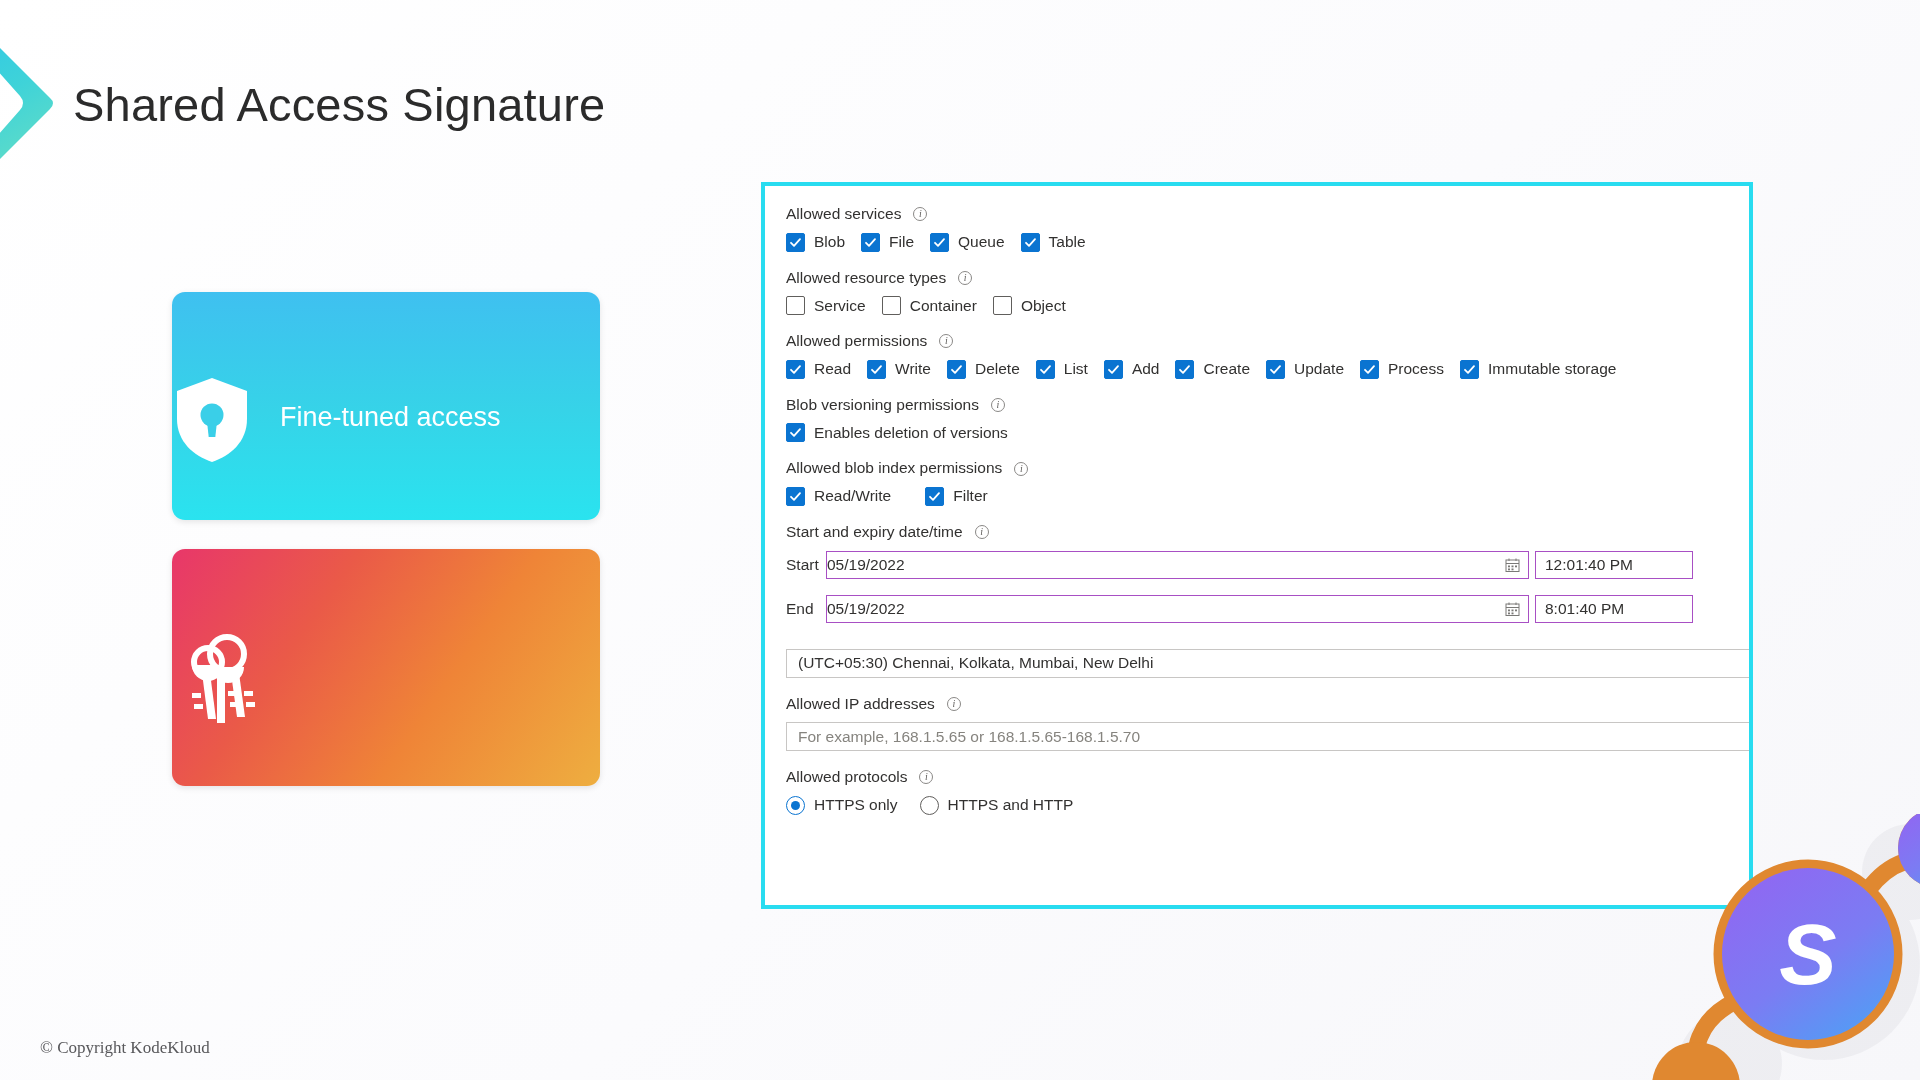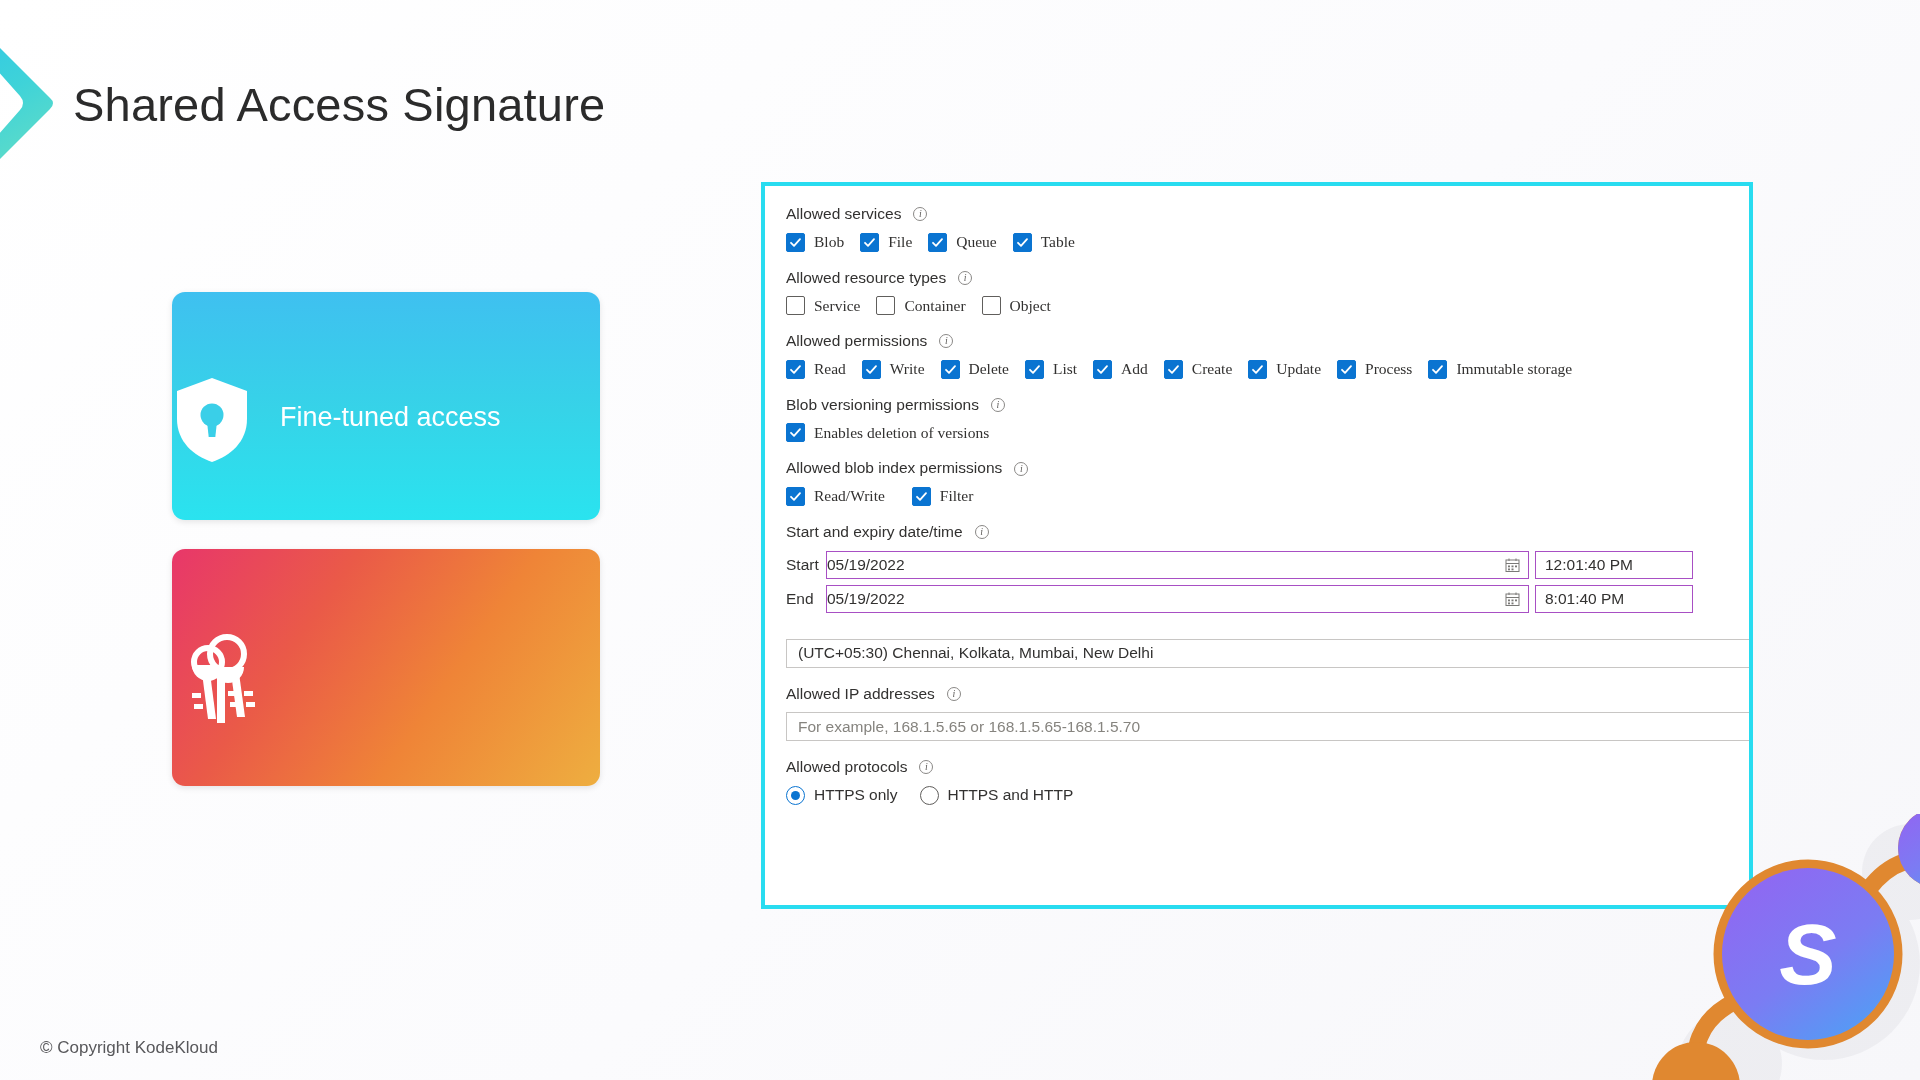--- a/index.html
+++ b/index.html
@@ -114,23 +114,22 @@
     display: flex;
     align-items: center;
     flex-wrap: nowrap;
     gap: 0;
   }
   .cb-item {
     display: flex;
     align-items: center;
     margin-right: 16px;
     white-space: nowrap;
-    font-family: Liberation Serif, serif;
-  }
-  .cb-item.wide { margin-right: 27px; justify-content: center; }
+  }
+  .cb-item.wide { margin-right: 34px; justify-content: center; }
   .cb-box {
     width: 19px; height: 19px;
     border-radius: 2px;
     border: 1px solid #605e5c;
     background: #ffffff;
     flex: 0 0 auto;
     display: inline-flex;
     align-items: center;
     justify-content: center;
   }
@@ -143,21 +142,21 @@
   .cb-text {
     margin-left: 9px;
     font-size: 15.5px;
     color: #323130;
   }
 
   
   .dt-row {
     display: flex;
     align-items: center;
-    margin-bottom: 6px;
+    margin-bottom: 16px;
   }
   .dt-label {
     width: 40px;
     font-size: 15.5px;
     color: #323130;
     flex: 0 0 auto;
   }
   .dt-date {
     position: relative;
     width: 703px;
@@ -243,20 +242,21 @@
     width: 300px; height: 300px;
     pointer-events: none;
   }
 
   
   .footer {
     position: absolute;
     left: 40px; bottom: 22px;
     font-size: 17px;
     color: #58585b;
+    font-family: Liberation Serif, serif;
   }
 </style>
 </head>
 <body>
 
 <div id="slide">
 
   <svg class="chevron" viewBox="0 0 120 170">
     <defs>
       <linearGradient id="chevGrad" x1="0" y1="0" x2="0.35" y2="1">

